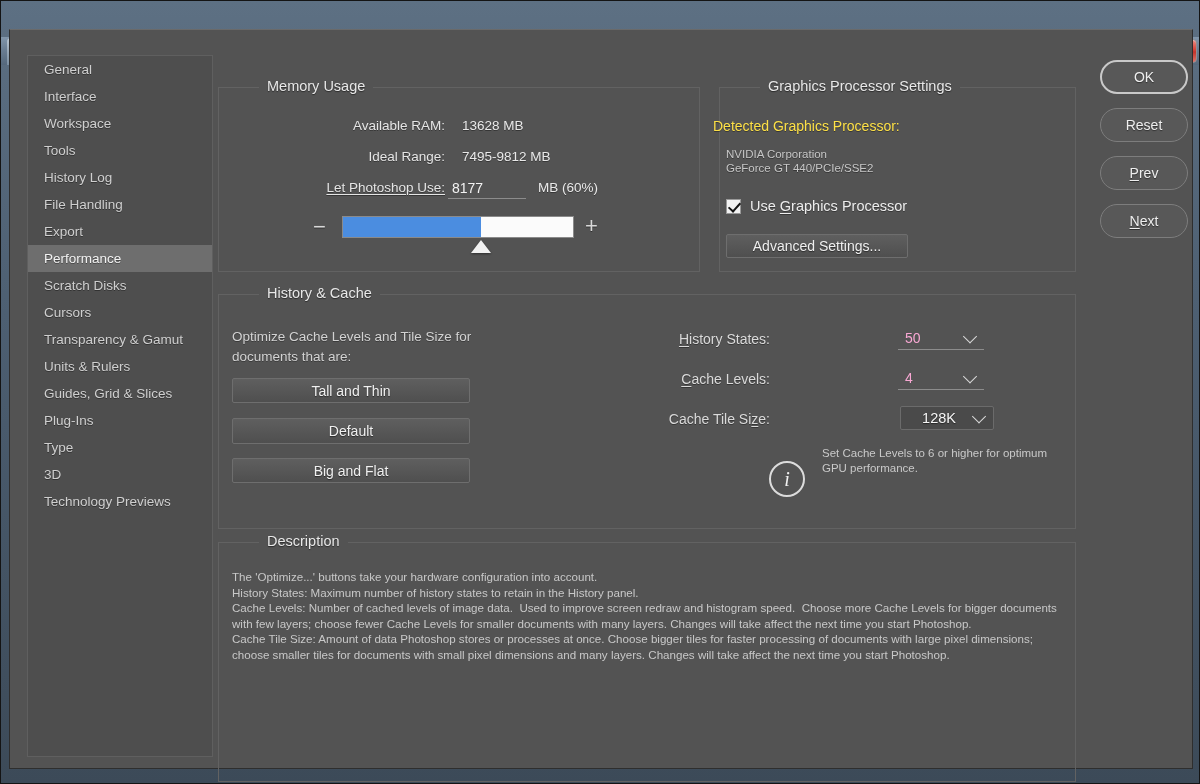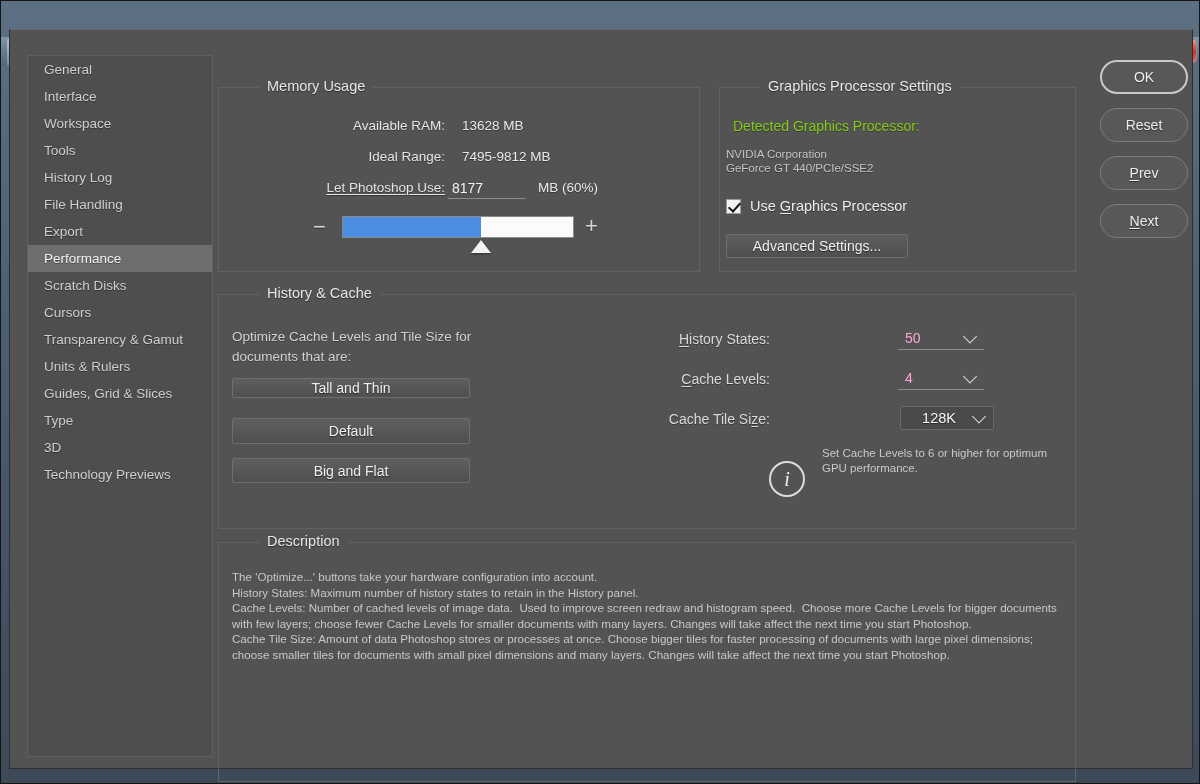--- a/index.html
+++ b/index.html
@@ -203,21 +203,21 @@
     top: 210px;
     width: 0; height: 0;
     border-left: 10px solid transparent;
     border-right: 10px solid transparent;
     border-bottom: 13px solid #f2f2f2;
     cursor: pointer;
     filter: drop-shadow(0 1px 1px rgba(0,0,0,.45));
   }
 
   
-  #gpu-detected-label { left: 723px; top: 88px; font-size: 14px; color: #84cc16; }
+  #gpu-detected-label { left: 703px; top: 88px; font-size: 14px; color: #fde047; }
   #gpu-vendor { left: 716px; top: 118px; font-size: 11.5px; color: #c6c6c6; }
   #gpu-model  { left: 716px; top: 132px; font-size: 11.5px; color: #c6c6c6; }
 
   #gpu-check-row {
     position: absolute;
     left: 716px; top: 168px;
     display: flex; align-items: center; gap: 9px;
     cursor: pointer;
   }
   .checkbox {
@@ -247,21 +247,21 @@
     border-radius: 2px;
     color: #f0f0f0;
     font-size: 14px;
     font-family: "Liberation Sans", sans-serif;
     display: flex; align-items: center; justify-content: center;
     cursor: pointer;
     text-shadow: 0 1px 1px rgba(0,0,0,.5);
   }
   #btn-advanced { left: 716px; top: 204px; width: 182px; height: 24px; font-size: 14px; }
 
-  #btn-tall    { left: 222px; top: 348px; width: 238px; height: 20px; }
+  #btn-tall    { left: 222px; top: 348px; width: 238px; height: 25px; }
   #btn-default { left: 222px; top: 388px; width: 238px; height: 26px; }
   #btn-big     { left: 222px; top: 428px; width: 238px; height: 25px; }
 
   
   .hc-label {
     position: absolute;
     text-align: right;
     width: 220px;
     color: #dadada;
     font-size: 14px;
@@ -394,20 +394,21 @@
         <div class="side-item"><span>Tools</span></div>
         <div class="side-item"><span>History Log</span></div>
         <div class="side-item"><span>File Handling</span></div>
         <div class="side-item"><span>Export</span></div>
         <div class="side-item selected"><span>Performance</span></div>
         <div class="side-item"><span>Scratch Disks</span></div>
         <div class="side-item"><span>Cursors</span></div>
         <div class="side-item"><span>Transparency &amp; Gamut</span></div>
         <div class="side-item"><span>Units &amp; Rulers</span></div>
         <div class="side-item"><span>Guides, Grid &amp; Slices</span></div>
+        <div class="side-item"><span>Plug-Ins</span></div>
         <div class="side-item"><span>Type</span></div>
         <div class="side-item"><span>3D</span></div>
         <div class="side-item"><span>Technology Previews</span></div>
       </div>
 
     <div class="group" id="grp-memory">
       <div class="legend">Memory Usage</div>
     </div>
     <div class="mem-row-label" style="left:205px; top:88px;">Available RAM:</div>
     <div class="mem-row-value" style="left:452px; top:88px;">13628 MB</div>

